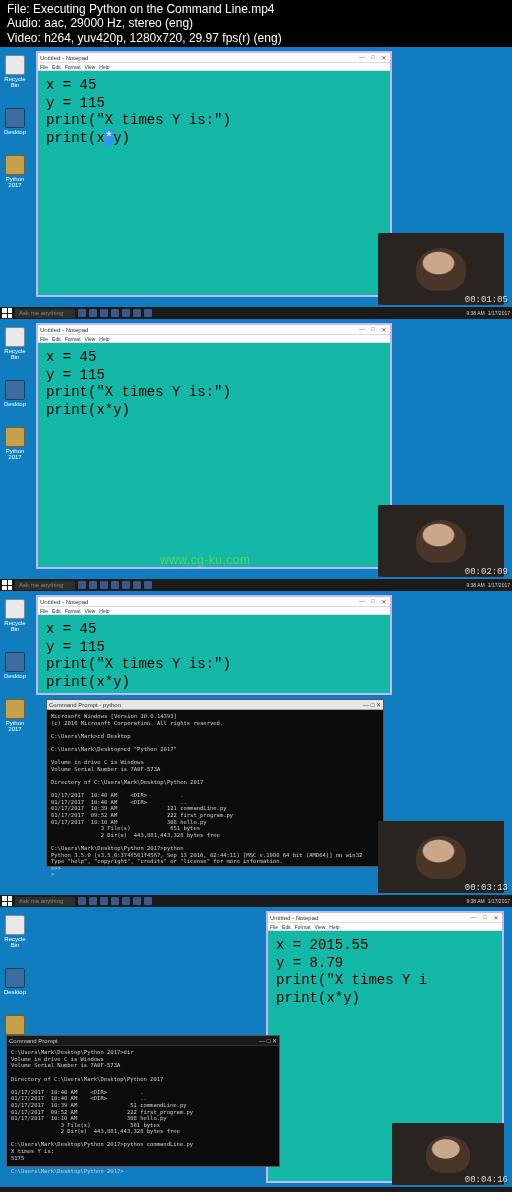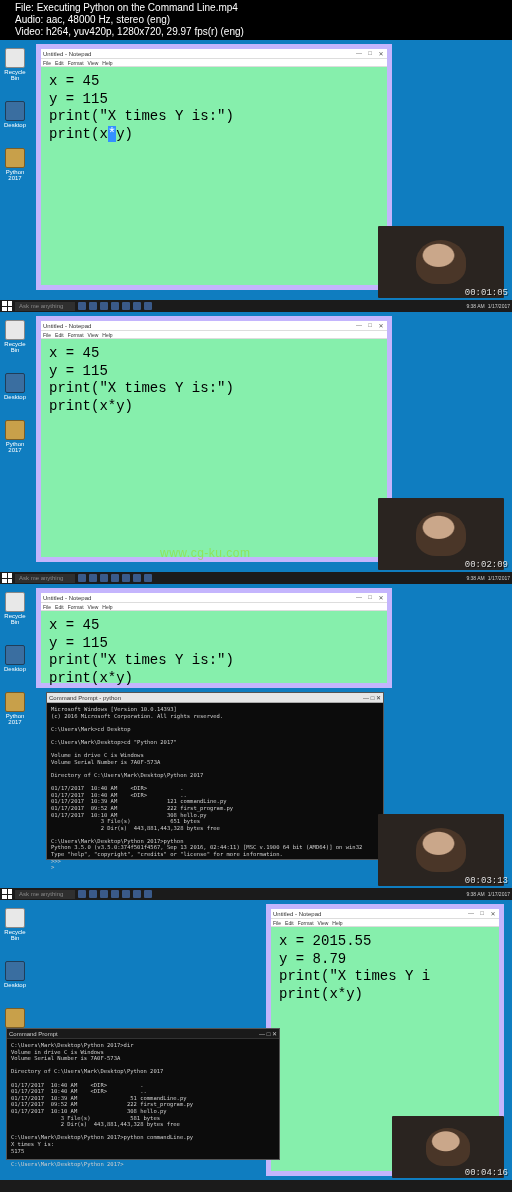--- a/index.html
+++ b/index.html
@@ -5,22 +5,22 @@
   * { box-sizing: border-box; margin: 0; padding: 0; }
   body {
     background: #0f7dc0;
     width: 512px;
     font-family: Arial, sans-serif;
     font-size: 9px;
     color: #fff;
   }
   .meta-header {
     background: #000;
-    padding: 2px 15px;
-    font-size: 10px;
+    padding: 2px 7px;
+    font-size: 12px;
     line-height: 1.2;
   }
   .frame {
     position: relative;
   }
   .desktop {
     position: relative;
     background: #0f7dc0;
     height: 272px;
     width: 512px;
@@ -52,22 +52,22 @@
   .desk-icon .ico.recycle { background: #e8e8e8; border-color: #888; }
   .desk-icon .ico.desk { background: #3a6ea0; border-color: #1f3e5a; }
   .desk-icon .lbl {
     font-size: 6px;
     color: #fff;
     text-align: center;
     word-break: break-word;
   }
   .notepad {
     position: absolute;
-    background: #86efac;
-    border: 5px solid #c4b5fd;
+    background: #14b8a6;
+    border: 2px solid #c4b5fd;
   }
   .np-title {
     height: 10px;
     background: #fff;
     border-bottom: 1px solid #ddd;
     display: flex;
     align-items: center;
     justify-content: space-between;
     padding: 0 2px;
     font-size: 6px;
@@ -218,21 +218,21 @@
     color: rgba(150,220,40,0.6);
     font-family: Arial, sans-serif;
     letter-spacing: 0.5px;
   }
 </style>
 </head>
 <body>
 
 <div class="meta-header">
   <div>File: Executing Python on the Command Line.mp4</div>
-  <div>Audio: aac, 48000 Hz, stereo (eng)</div>
+  <div>Audio: aac, 29000 Hz, stereo (eng)</div>
   <div>Video: h264, yuv420p, 1280x720, 29.97 fps(r) (eng)</div>
 </div>
 
 <div class="frame">
   <div class="desktop">
     <div class="icon-col">
       <div class="desk-icon">
           <div class="ico recycle"></div>
           <div class="lbl">Recycle Bin</div>
         </div>

